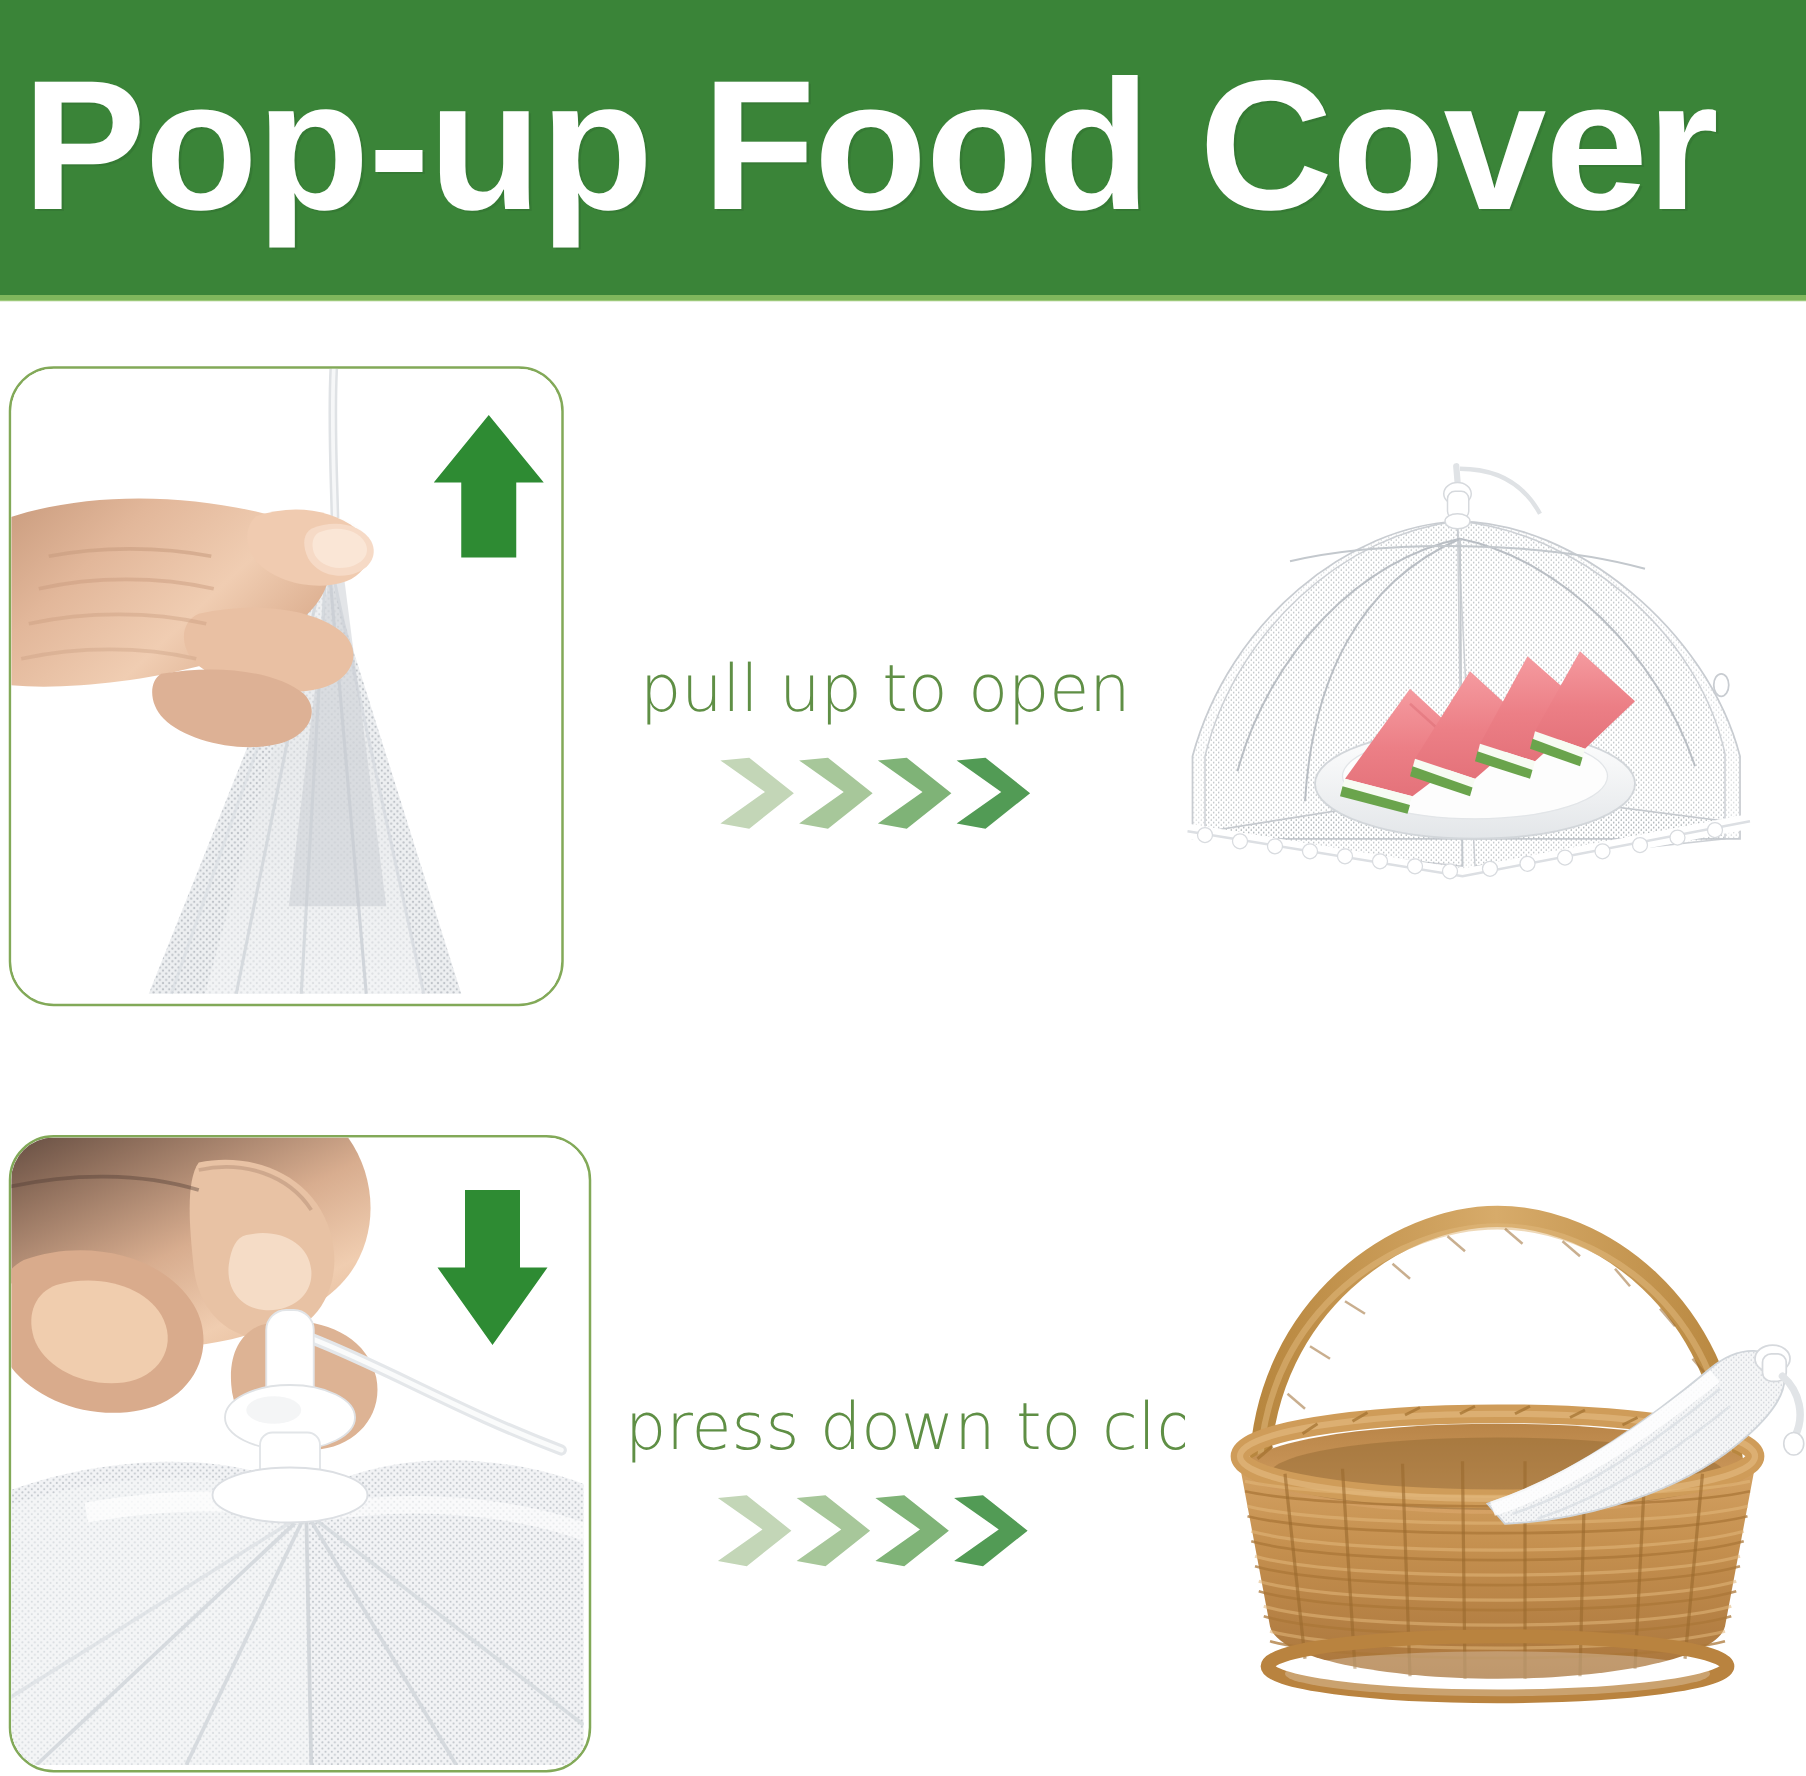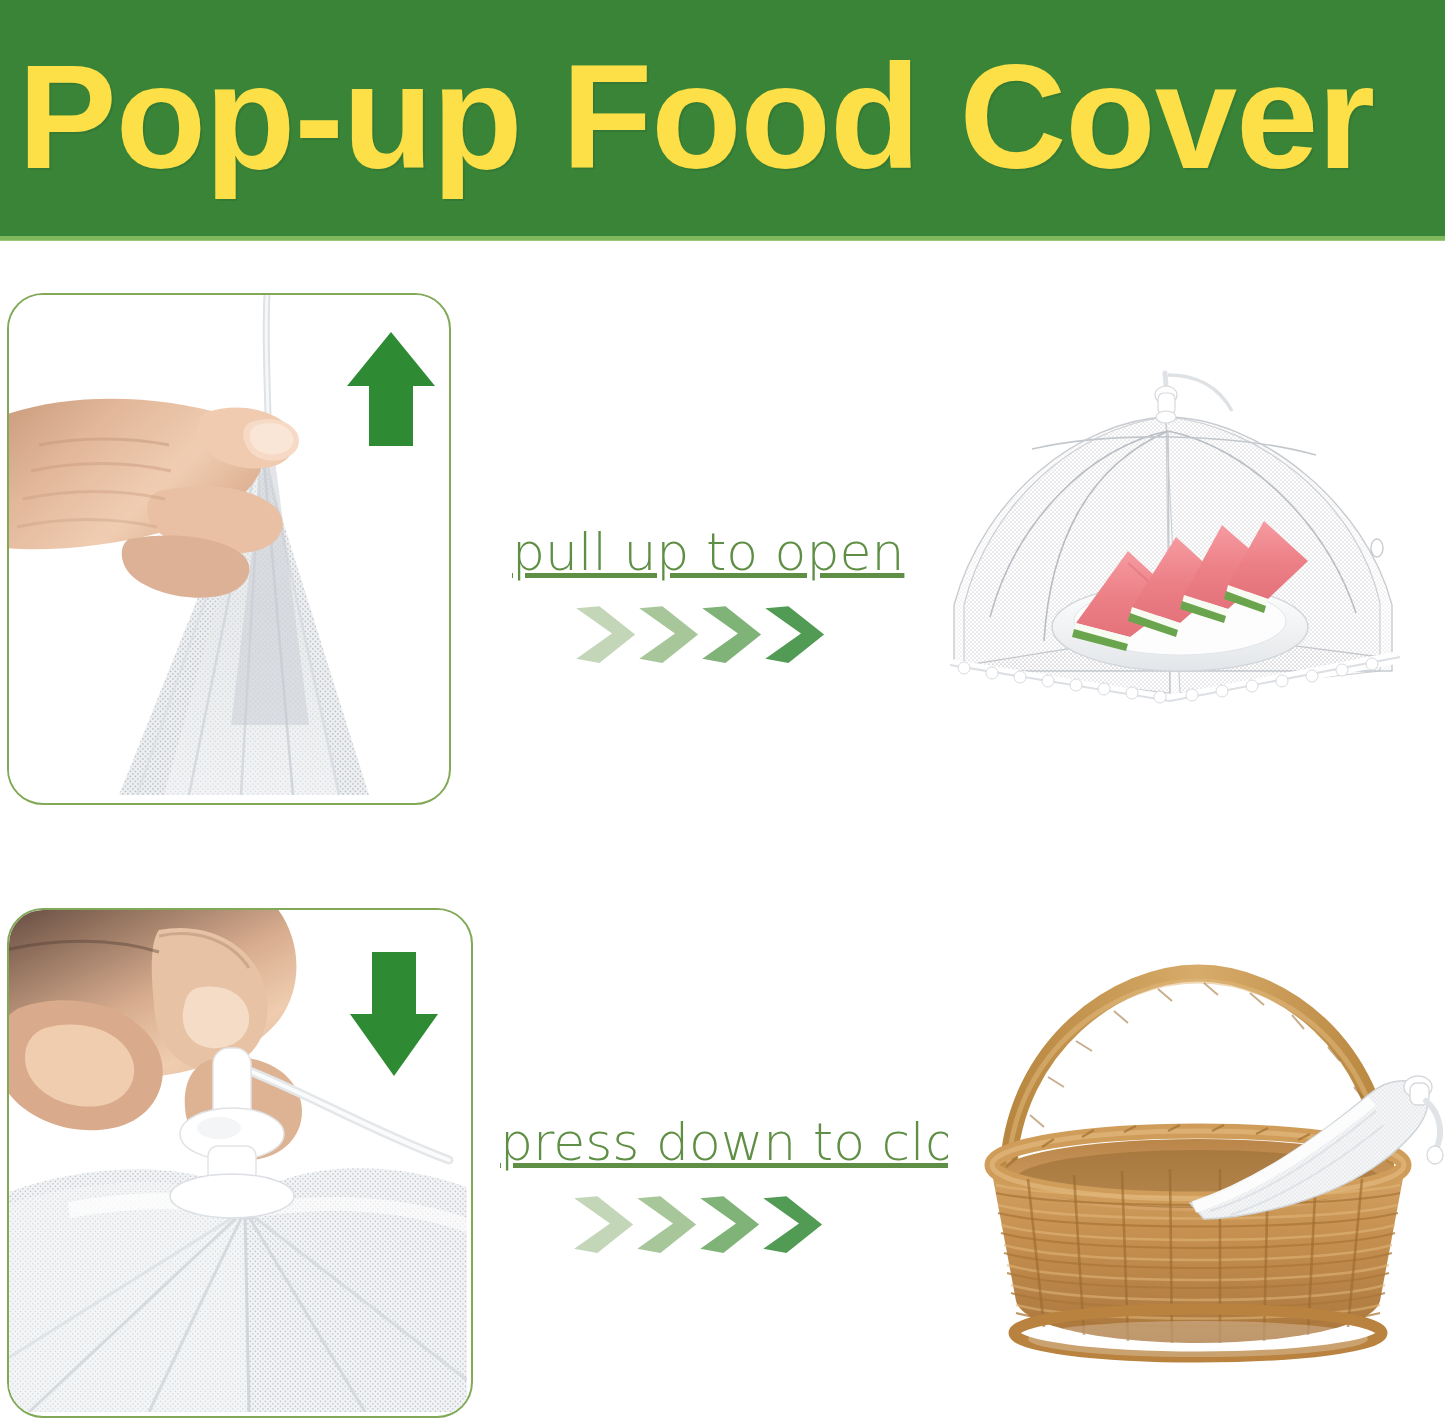--- a/index.html
+++ b/index.html
@@ -13,21 +13,21 @@
   .banner{
     position:absolute;left:0;top:0;width:1445px;height:240px;
     background:#3a8438;
     display:flex;align-items:center;
   }
   .banner-underline{
     position:absolute;left:0;top:236px;width:1445px;height:5px;
     background:#8cc063;opacity:.85;
   }
   .banner-title{
-    font-size:148px;line-height:1;font-weight:700;color:#fde047;
+    font-size:148px;line-height:1;font-weight:700;color:#ffffff;
     letter-spacing:-1px;white-space:nowrap;
     padding-left:18px;margin-top:-6px;
     text-shadow:2px 2px 0 rgba(0,0,0,.07);
     font-family:"Liberation Sans","DejaVu Sans",sans-serif;
   }
 
   
   .panel{
     position:absolute;border:2px solid #82a958;border-radius:36px;
     background:#ffffff;overflow:hidden;
@@ -45,21 +45,20 @@
   }
 
   
   .caption{position:absolute;}
   #caption-open{left:512px;top:525px;width:380px;}
   #caption-close{left:500px;top:1115px;width:460px;}
   .caption-text{
     font-size:52px;line-height:1.05;color:#5f8f45;
     font-weight:300;white-space:nowrap;
     font-family:"DejaVu Sans","Liberation Sans",sans-serif;
-    text-decoration:underline;
   }
   .chevrons{margin-top:22px;margin-left:58px;display:block;}
   #caption-close .chevrons{margin-left:68px;}
 
   
   #food-cover-img{position:absolute;left:880px;top:355px;width:548px;height:370px;}
   #basket-img{position:absolute;left:948px;top:935px;width:500px;height:430px;}
 
   svg{display:block;}
 </style>

